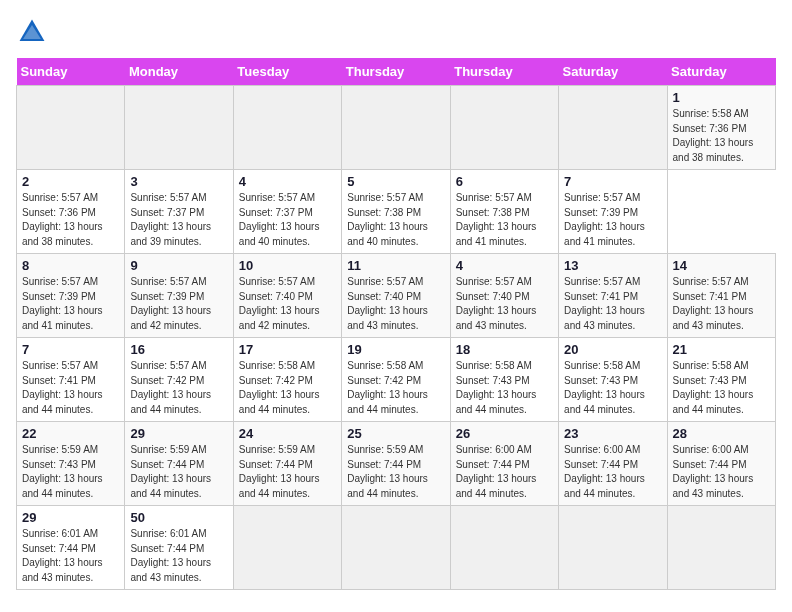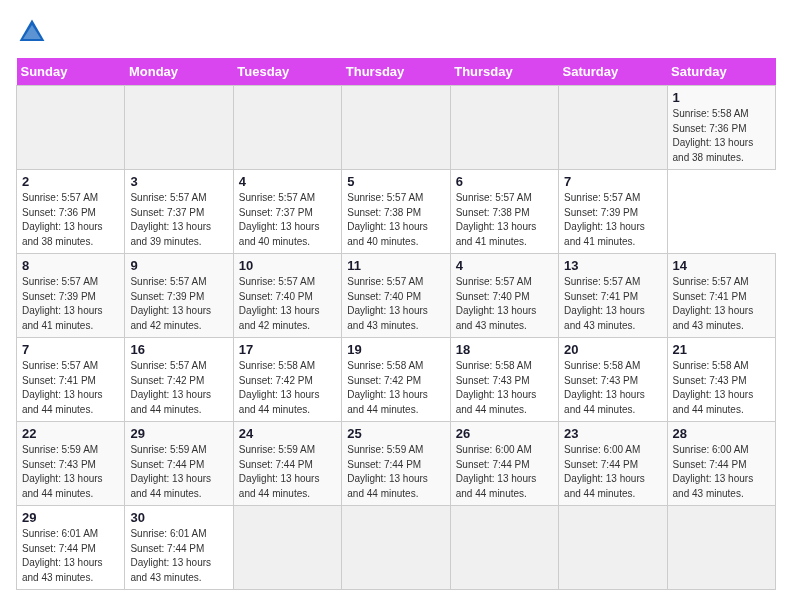--- a/index.html
+++ b/index.html
@@ -185,21 +185,21 @@
         <td><span class="day-num">26</span>
 <span class="day-info">Sunrise: 6:00 AM<br>Sunset: 7:44 PM<br>Daylight: 13 hours and 44 minutes.</span></td>
         <td><span class="day-num">23</span>
 <span class="day-info">Sunrise: 6:00 AM<br>Sunset: 7:44 PM<br>Daylight: 13 hours and 44 minutes.</span></td>
         <td><span class="day-num">28</span>
 <span class="day-info">Sunrise: 6:00 AM<br>Sunset: 7:44 PM<br>Daylight: 13 hours and 43 minutes.</span></td>
       </tr>
       <tr>
         <td><span class="day-num">29</span>
 <span class="day-info">Sunrise: 6:01 AM<br>Sunset: 7:44 PM<br>Daylight: 13 hours and 43 minutes.</span></td>
-        <td><span class="day-num">30</span>
+        <td><span class="day-num">50</span>
 <span class="day-info">Sunrise: 6:01 AM<br>Sunset: 7:44 PM<br>Daylight: 13 hours and 43 minutes.</span></td>
         <td class="empty-cell"></td>
         <td class="empty-cell"></td>
         <td class="empty-cell"></td>
         <td class="empty-cell"></td>
         <td class="empty-cell"></td>
       </tr>
     </tbody>
 </table>
 

